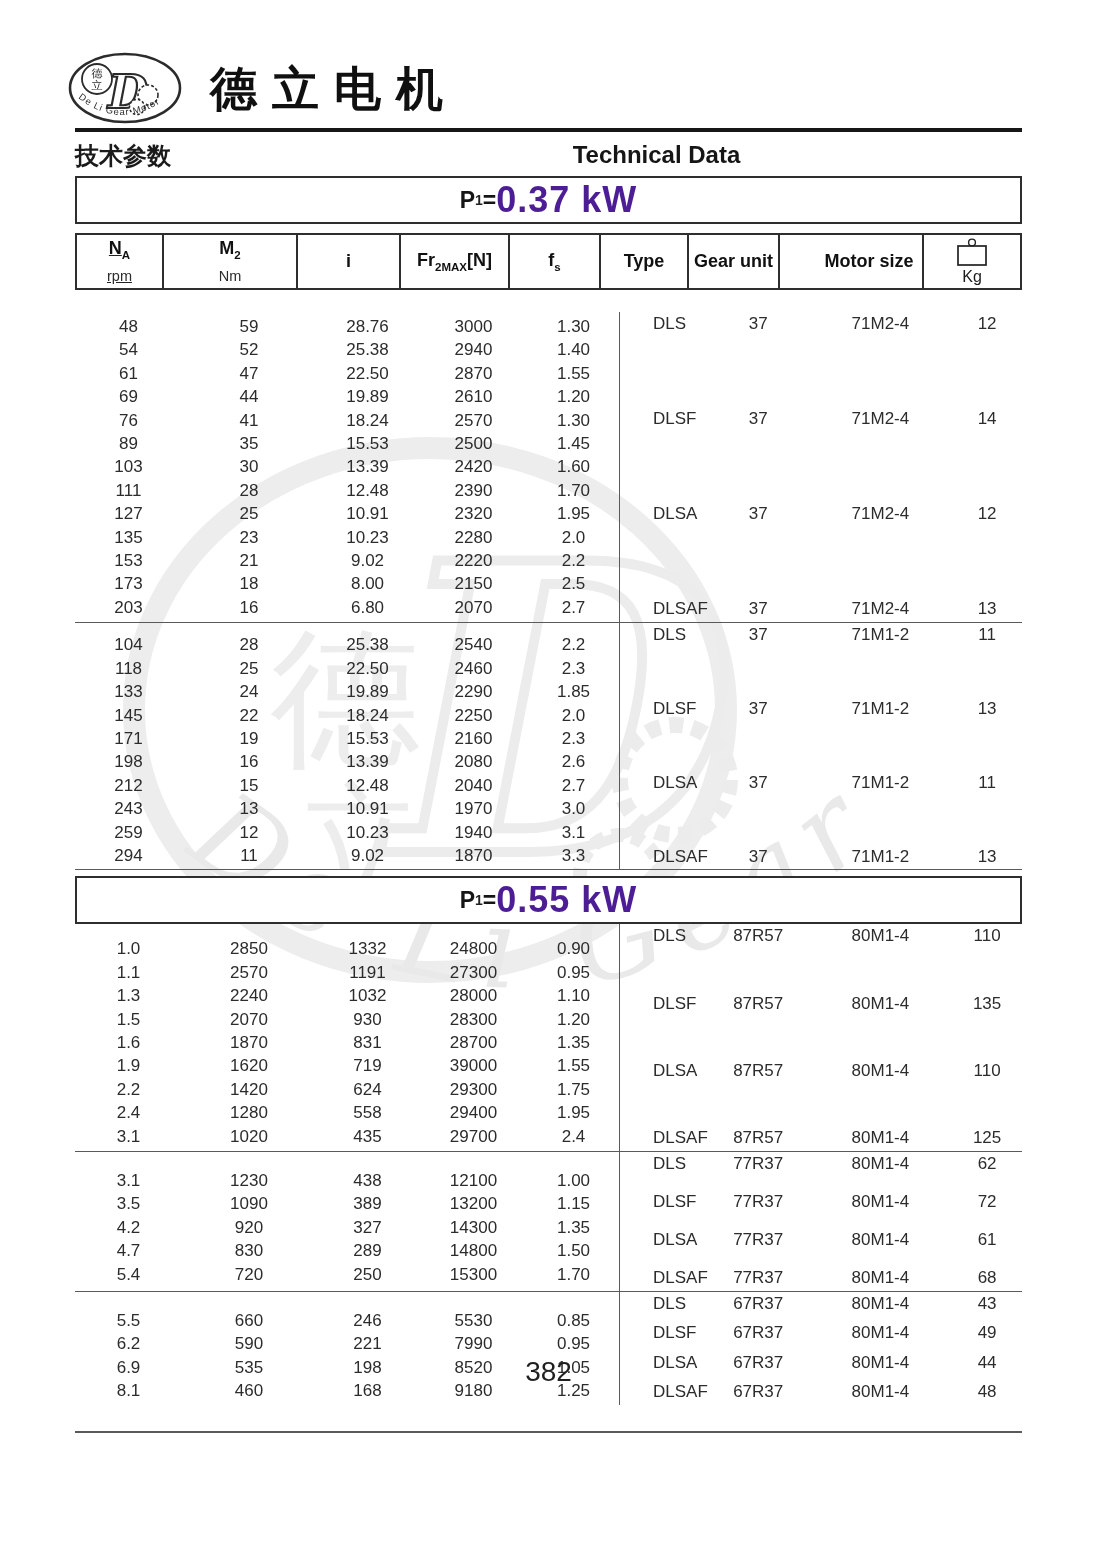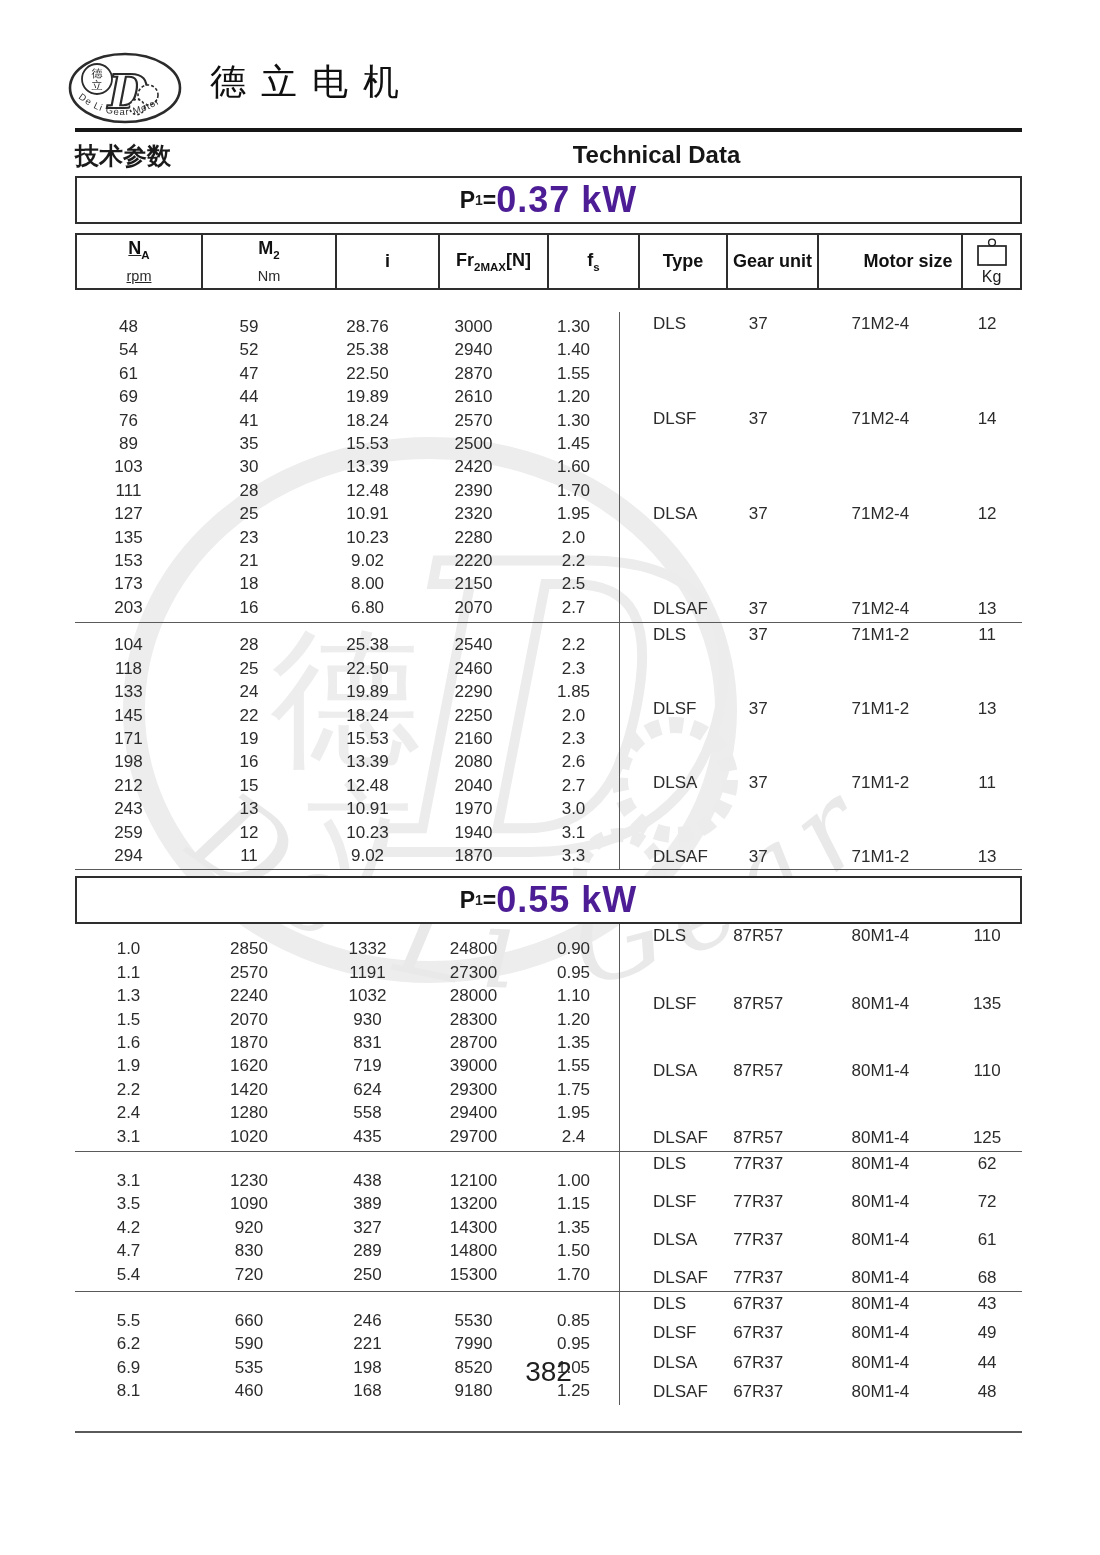--- a/index.html
+++ b/index.html
@@ -5,21 +5,21 @@
   html,body{margin:0;padding:0;background:#fff;}
   body{font-family:"Liberation Sans",sans-serif;}
   .page{position:relative;width:1100px;height:1555px;background:#ffffff;overflow:hidden;color:#222;}
 
   
   .wm{position:absolute;left:90px;top:420px;z-index:0;}
 
   
   .logo{position:absolute;left:66px;top:50px;z-index:1;}
   .brand-cn{position:absolute;left:210px;top:58px;z-index:1;
-    font-family:"DejaVu Serif",serif;font-size:36px;font-weight:normal;
+    font-family:"DejaVu Serif",serif;font-size:47px;font-weight:bold;
     letter-spacing:15px;color:#101010;}
   .rule{position:absolute;left:75px;top:128px;width:947px;height:4px;background:#171717;z-index:1;}
   .head-cn{position:absolute;left:75px;top:140px;font-size:24px;font-weight:bold;color:#1a1a1a;z-index:1;}
   .head-en{position:absolute;left:290px;top:141px;width:733px;text-align:center;
     font-size:24px;font-weight:bold;color:#161616;z-index:1;}
 
   
   .table{position:absolute;left:75px;top:176px;width:947px;z-index:1;}
   .pbar{height:48px;border:2px solid #2e2e2e;box-sizing:border-box;background:#fff;
     display:flex;align-items:center;justify-content:center;}
@@ -31,21 +31,21 @@
 
   .colhead{height:57px;border:2px solid #2e2e2e;box-sizing:border-box;display:flex;background:#fff;}
   .hc{display:flex;flex-direction:column;align-items:center;justify-content:center;
     border-right:2px solid #2e2e2e;box-sizing:border-box;}
   .hc:last-child{border-right:none;flex:1;border-radius:6px;}
   .hmain{font-size:18px;font-weight:bold;color:#111;line-height:1.05;}
   .hmain sub{font-size:11.5px;font-weight:bold;}
   .hsub{font-size:14.5px;color:#2b2b2b;margin-top:7px;}
   .kgtxt{font-size:16px;color:#1c1c1c;margin-top:1px;}
 
-  .w0{width:126px;text-decoration:underline;} .w1{width:134px;} .w2{width:103px;} .w3{width:109px;} .w4{width:91px;}
+  .w0{width:87px;text-decoration:underline;} .w1{width:134px;} .w2{width:103px;} .w3{width:109px;} .w4{width:91px;}
   .w5{width:88px;}  .w6{width:91px;} .w7{width:144px;padding-left:36px;} .w8{width:70px;}
 
   .block{position:relative;border-bottom:1.6px solid #5a5a5a;}
   .drow{display:flex;line-height:23.4px;font-size:17px;color:#2c2c2c;}
   .dcell{text-align:center;}
   .d0{width:107px;} .d1{width:134px;} .d2{width:103px;} .d3{width:109px;} .d4{width:91px;}
 
   .models{position:absolute;left:544px;top:0;bottom:0;width:403px;box-sizing:border-box;
     border-left:1.4px solid #5a5a5a;display:flex;flex-direction:column;justify-content:space-between;}
   .mrow{display:flex;line-height:24.8px;font-size:17px;color:#2c2c2c;}

